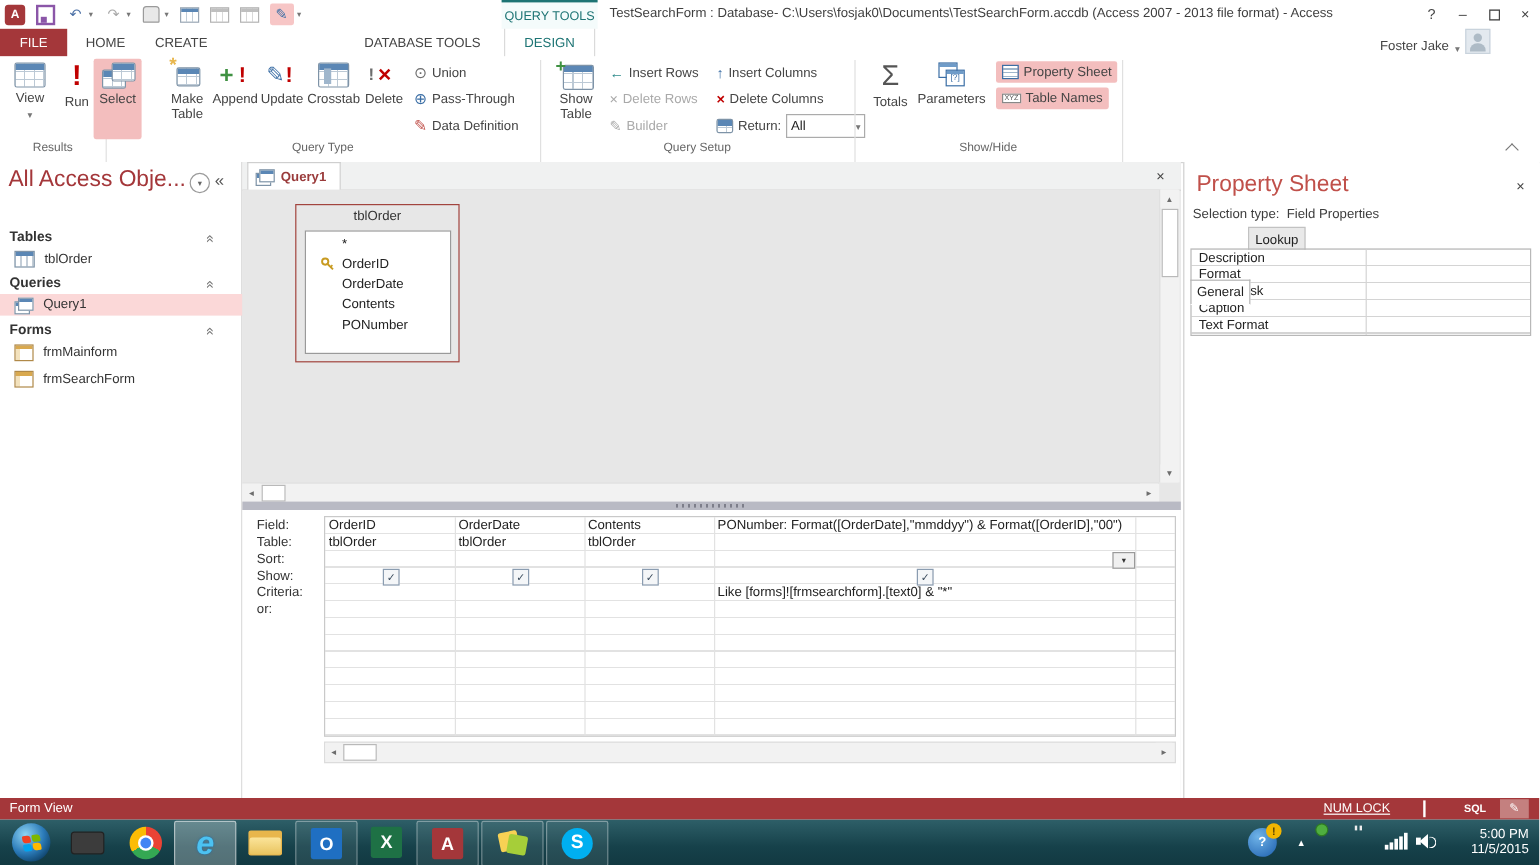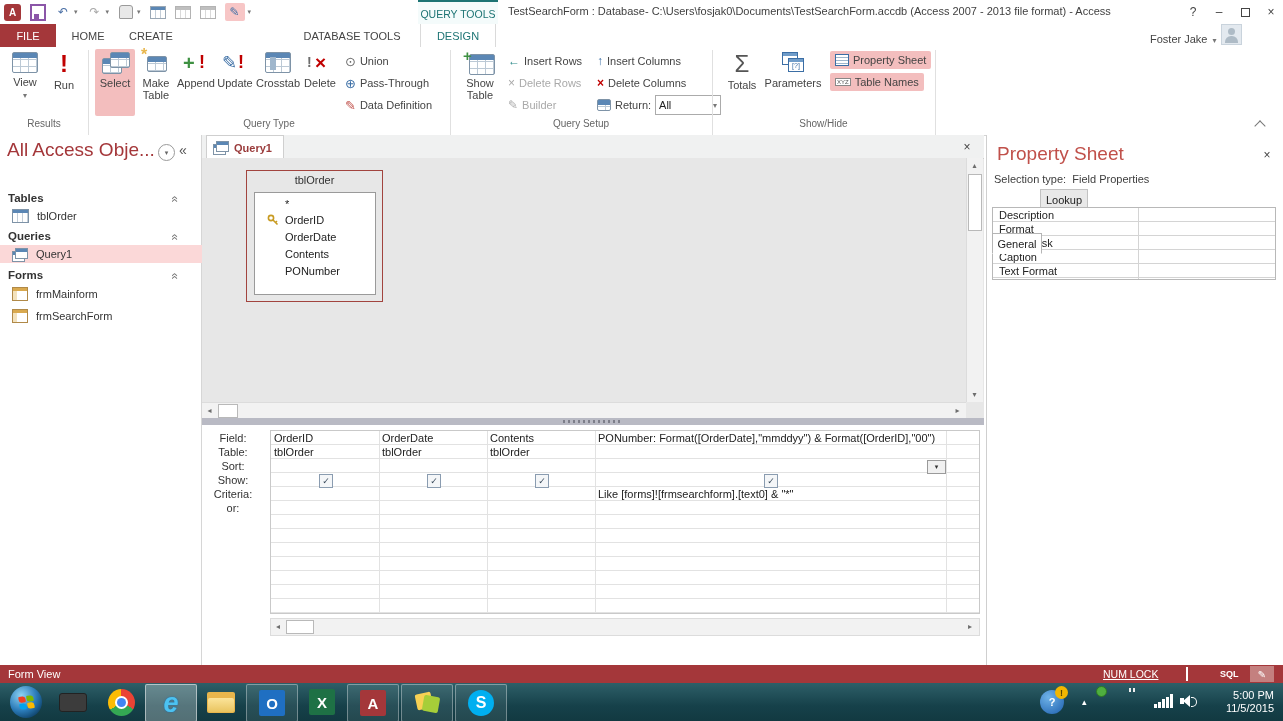--- a/index.html
+++ b/index.html
@@ -91,21 +91,21 @@
   .keyico{left:12px;width:12px;height:12px;}
   .vscroll{left:764px;top:23px;width:16px;height:244px;background:#f2f2f2;border-left:1px solid #dcdcdc;}
   .sb-btn{background:#f2f2f2;color:#6d6d6d;display:flex;align-items:center;justify-content:center;font-size:8px;}
   .sb-thumb{background:#fff;border:1px solid #b9b9b9;}
   .hscroll-top{left:0;top:267px;width:764px;height:16px;background:#f2f2f2;border-top:1px solid #dcdcdc;}
   .splitter{left:0;top:283px;width:782px;height:7px;background:#b9bac4;}
   .splitgrip{left:361px;top:2px;width:60px;height:3px;background:repeating-linear-gradient(to right,#7d7e8a 0 2px,transparent 2px 5px);}
 
   
   .gridpane{left:0;top:290px;width:782px;height:240px;background:#fff;}
-  .glab{left:0;width:62px;text-align:center;color:#333;}
+  .glab{left:12px;width:62px;text-align:left;color:#333;}
   .grid{left:68px;top:5px;width:708px;height:182px;border:1px solid #c9c9c9;
     background:repeating-linear-gradient(to bottom,#fff 0 13px,#e2e2e2 13px 14px);}
   .vline{top:0;width:1px;height:182px;background:#e2e2e2;}
   .gcell{height:13px;display:flex;align-items:center;color:#222;overflow:hidden;white-space:nowrap;}
   .gcheck{width:12px;height:12px;border:1px solid #8a9cb0;background:#f4f6f8;display:flex;align-items:center;justify-content:center;font-size:9px;color:#3a4b5c;font-weight:bold;}
   .sortdrop{width:17px;height:12px;border:1px solid #9a9a9a;background:#f0f0f0;display:flex;align-items:center;justify-content:center;font-size:7px;color:#333;}
   .hscroll-grid{left:68px;top:193px;width:708px;height:16px;background:#f2f2f2;border:1px solid #dcdcdc;}
 
   
   .propsheet{left:986px;top:135px;width:297px;height:530px;background:#fff;border-left:1px solid #cfcfcf;}
@@ -228,21 +228,21 @@
       <span class="lbl">View</span>
       <span style="font-size:8px;color:#777;">▾</span>
     </div>
     <div class="abs bigbtn" style="left:48px;width:32px;">
       <span class="excl" style="font-size:24px;line-height:24px;">!</span>
       <span class="lbl">Run</span>
     </div>
     <div class="abs glabel" style="left:8px;width:72px;">Results</div>
     <div class="abs gsep" style="left:88px;"></div>
 
-    <div class="abs bigbtn sel" style="left:95px;width:40px;">
+    <div class="abs bigbtn sel" style="left:78px;width:40px;">
       <span style="position:relative;width:26px;height:22px;">
         <span class="tico sm abs" style="left:0;top:6px;"></span>
           <span class="tico sm abs" style="left:8px;top:0;"></span>
       </span>
       <span class="lbl">Select</span>
     </div>
     <div class="abs bigbtn" style="left:136px;width:40px;">
       <span style="position:relative;width:26px;height:22px;">
         <span class="tico sm abs" style="left:4px;top:4px;"></span>
         <span class="ovl" style="left:-2px;top:-6px;color:#e8b64c;font-size:16px;">*</span>

